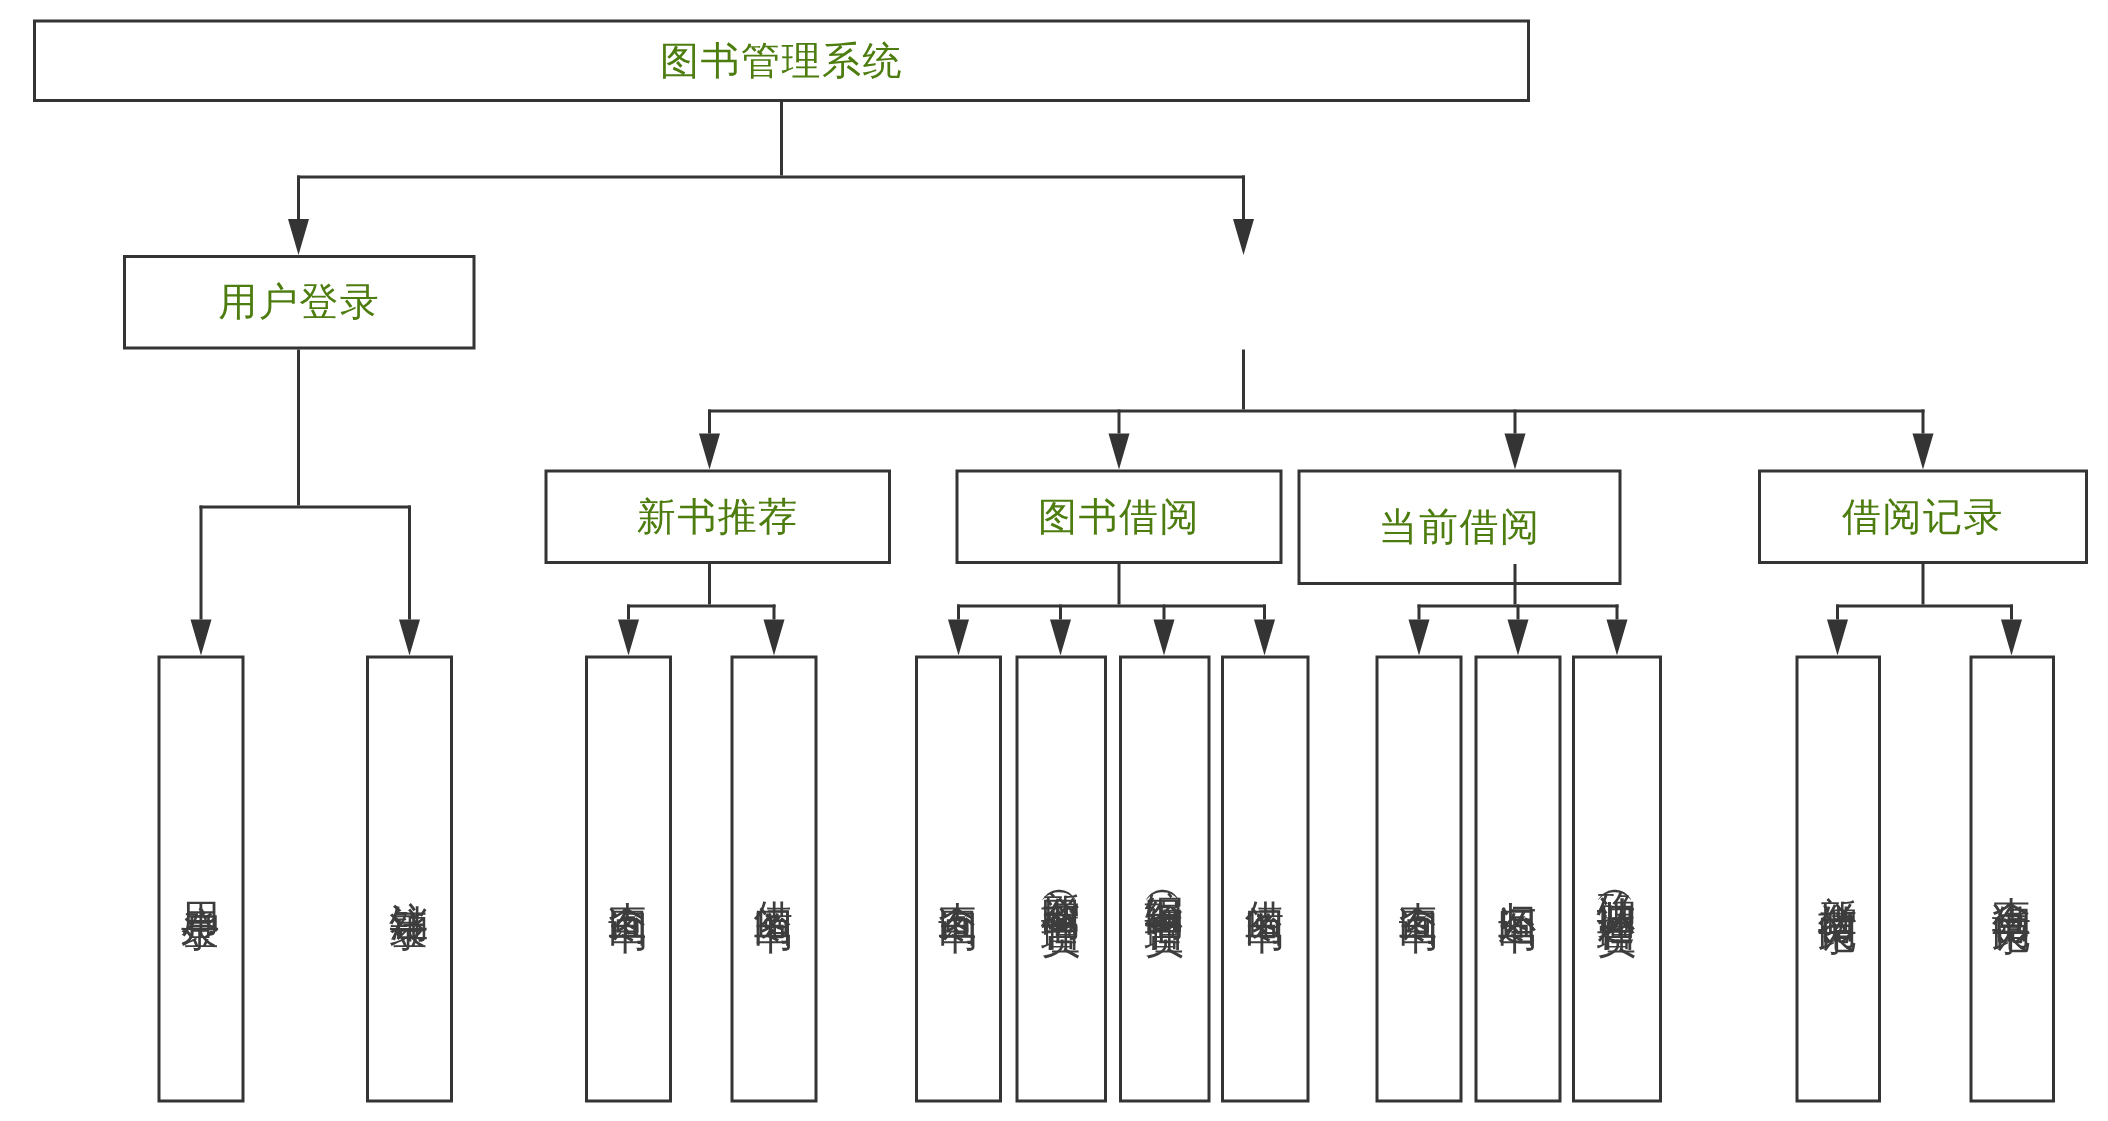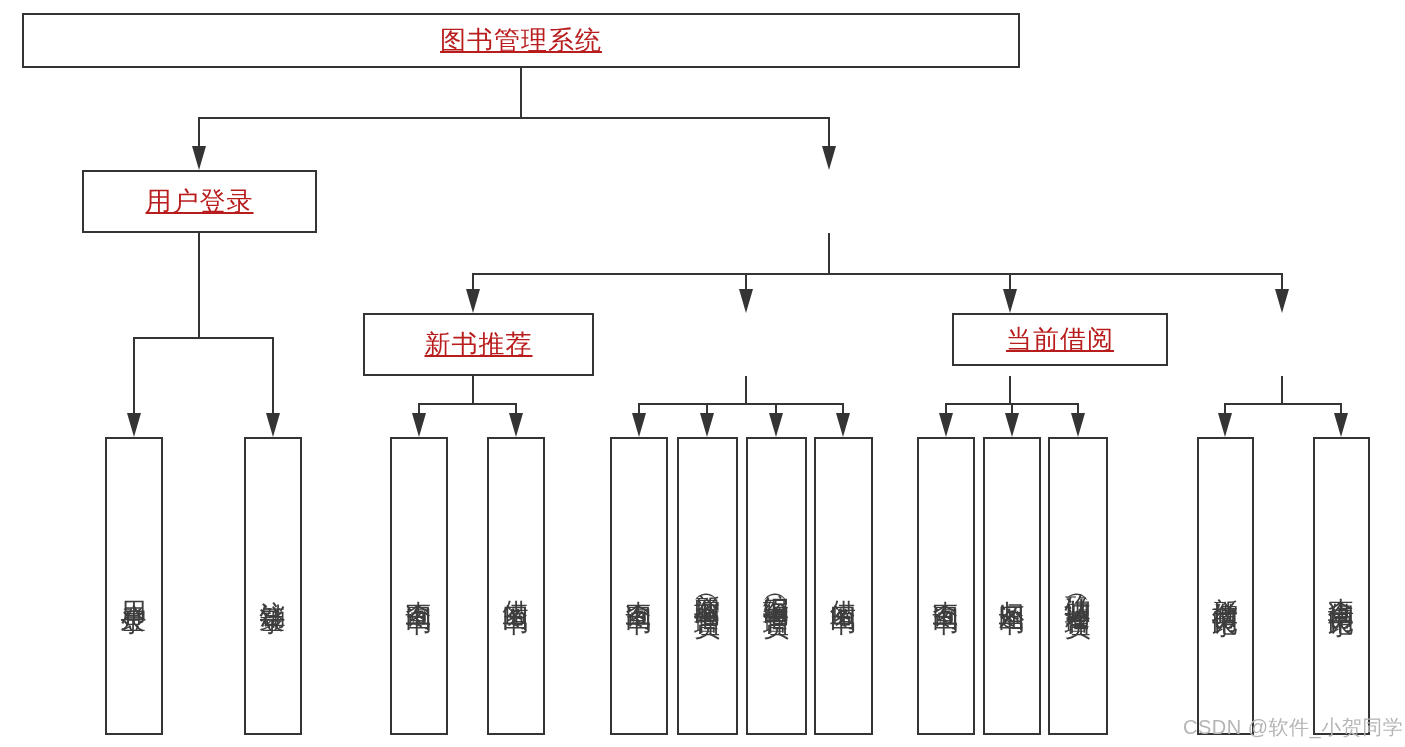--- a/index.html
+++ b/index.html
@@ -11,21 +11,21 @@
     overflow:hidden;
   }
   .hbox{
     position:absolute;
     box-sizing:border-box;
     border:2px solid #343434;
     background:#ffffff;
     display:flex;align-items:center;justify-content:center;
   }
   .hbox span{
-    font-size:26px;color:#b91c1c;white-space:nowrap;letter-spacing:1px;text-decoration:underline;
+    font-size:26px;color:#4d7c0f;white-space:nowrap;letter-spacing:1px;
   }
   .vbox{
     position:absolute;
     top:437px;height:298px;
     box-sizing:border-box;
     border:2px solid #343434;
     background:#ffffff;
     display:flex;align-items:center;justify-content:center;
   }
   .vbox span{
@@ -74,22 +74,28 @@
   <div class="lineV" style="left:828px;top:233px;height:40px"></div>
   <div class="lineH" style="left:472px;top:273px;width:811px"></div>
   <div class="arrow" style="left:472px;top:273px;height:16px"></div>
   <div class="arrow" style="left:745px;top:273px;height:16px"></div>
   <div class="arrow" style="left:1009px;top:273px;height:16px"></div>
   <div class="arrow" style="left:1281px;top:273px;height:16px"></div>
 
   <div class="hbox" style="left:363px;top:313px;width:231px;height:63px">
     <span>新书推荐</span>
   </div>
-  <div class="hbox" style="left:952px;top:313px;width:216px;height:53px">
+  <div class="hbox" style="left:637px;top:313px;width:218px;height:63px">
+    <span>图书借阅</span>
+  </div>
+  <div class="hbox" style="left:865px;top:313px;width:216px;height:77px">
     <span>当前借阅</span>
+  </div>
+  <div class="hbox" style="left:1172px;top:313px;width:220px;height:63px">
+    <span>借阅记录</span>
   </div>
 
   <div class="lineV" style="left:472px;top:376px;height:27px"></div>
   <div class="lineH" style="left:418px;top:403px;width:99px"></div>
   <div class="arrow" style="left:418px;top:403px;height:10px"></div>
   <div class="arrow" style="left:515px;top:403px;height:10px"></div>
 
   <div class="lineV" style="left:745px;top:376px;height:27px"></div>
   <div class="lineH" style="left:638px;top:403px;width:206px"></div>
   <div class="arrow" style="left:638px;top:403px;height:10px"></div>
@@ -145,15 +151,14 @@
     <span>确认归还（管理员）</span>
   </div>
 
   <div class="vbox" style="left:1197px;width:57px">
     <span>新增借阅记录</span>
   </div>
   <div class="vbox" style="left:1313px;width:57px">
     <span>查询借阅记录</span>
   </div>
 
-  <div class="watermark">CSDN @软件_小贺同学</div>
 
 </div>
 
 </body></html>

